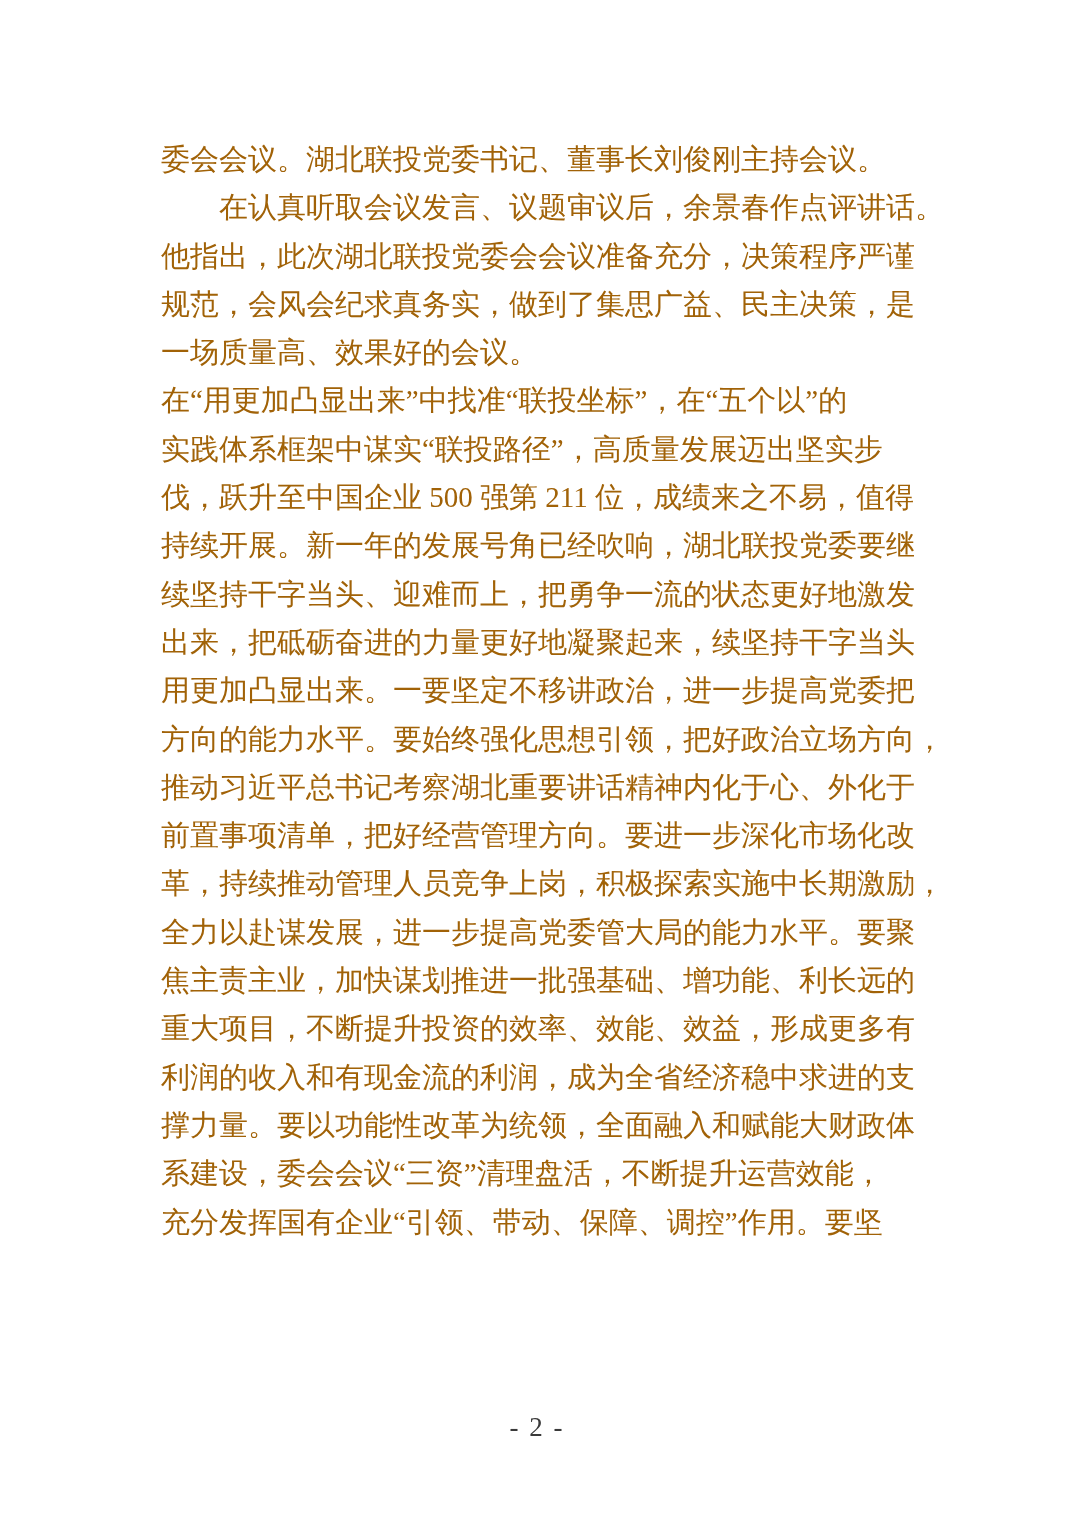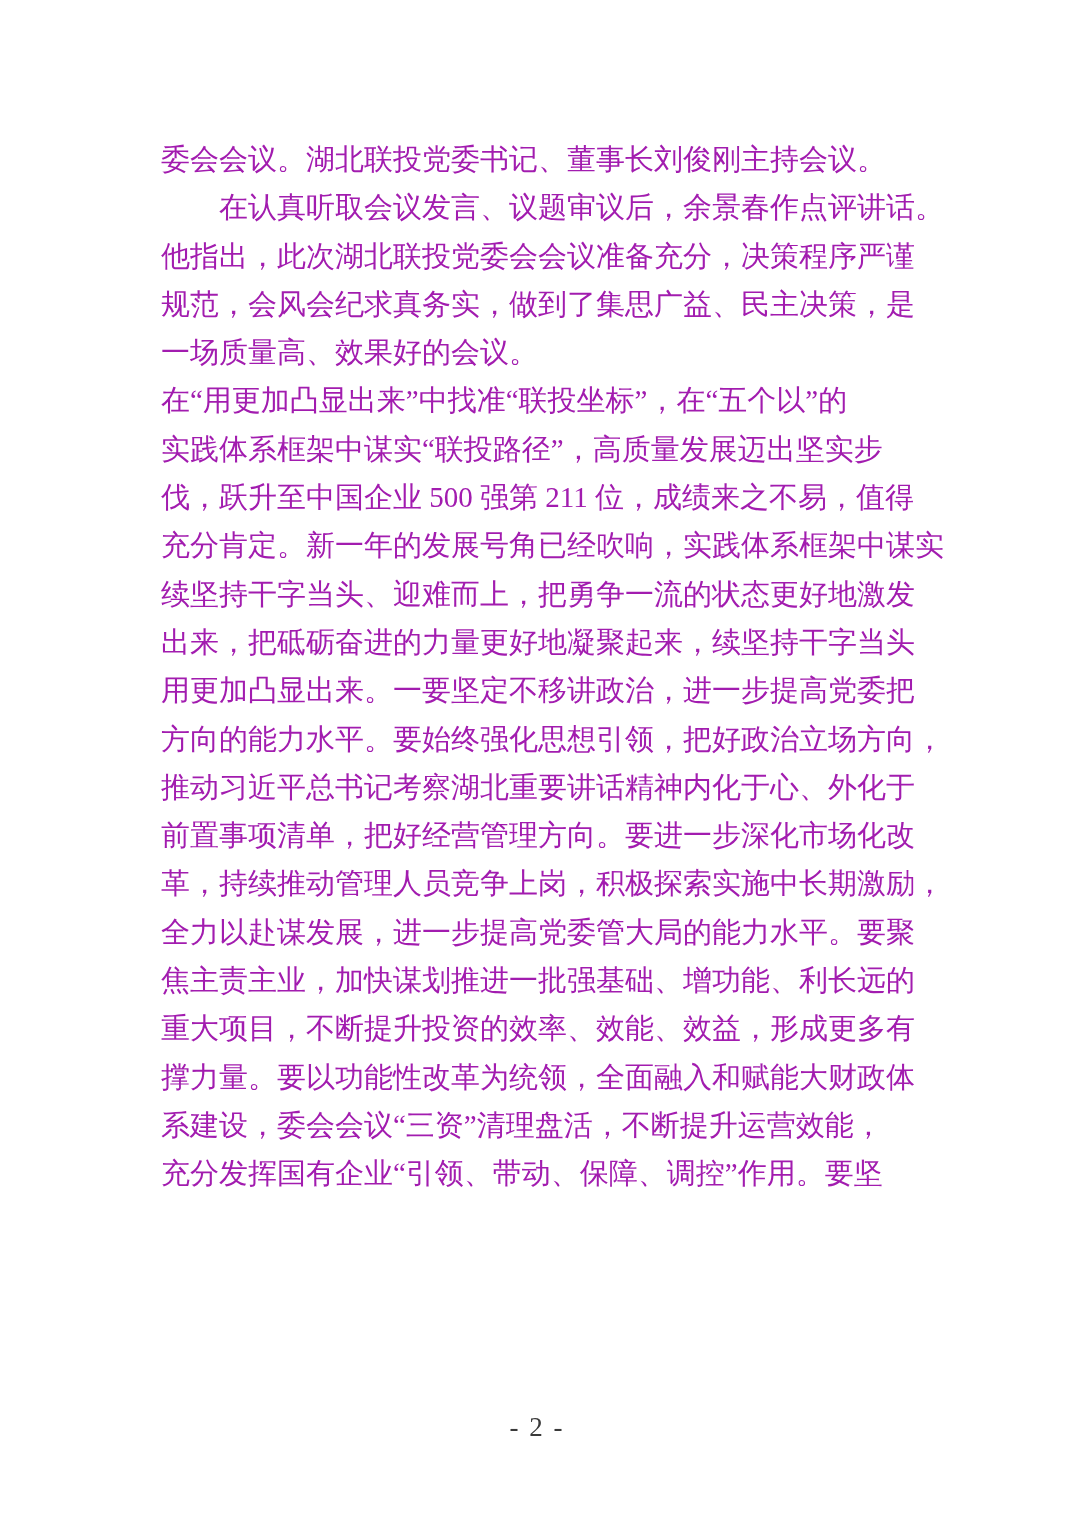--- a/index.html
+++ b/index.html
@@ -22,21 +22,21 @@
     top: 135px;
     width: 752px;
   }
   .line {
     font-size: 29px;
     height: 48.3px;
     line-height: 48.3px;
     white-space: nowrap;
     letter-spacing: 0px;
     font-weight: 400;
-    color: #a21caf;
+    color: #a16207;
   }
   .line.indent {
     padding-left: 58px;
   }
   .page-number {
     position: absolute;
     left: 0;
     right: 0;
     top: 1410px;
     text-align: center;
@@ -53,29 +53,30 @@
 <div class="page">
   <div class="text-block" id="text-block">
       <div class="line">委会会议。湖北联投党委书记、董事长刘俊刚主持会议。</div>
       <div class="line indent">在认真听取会议发言、议题审议后，余景春作点评讲话。</div>
       <div class="line">他指出，此次湖北联投党委会会议准备充分，决策程序严谨</div>
       <div class="line">规范，会风会纪求真务实，做到了集思广益、民主决策，是</div>
       <div class="line">一场质量高、效果好的会议。</div>
       <div class="line">在“用更加凸显出来”中找准“联投坐标”，在“五个以”的</div>
       <div class="line">实践体系框架中谋实“联投路径”，高质量发展迈出坚实步</div>
       <div class="line">伐，跃升至中国企业 500 强第 211 位，成绩来之不易，值得</div>
-      <div class="line">充分肯定。新一年的发展号角已经吹响，实践体系框架中谋实</div>
+      <div class="line">持续开展。新一年的发展号角已经吹响，湖北联投党委要继</div>
       <div class="line">续坚持干字当头、迎难而上，把勇争一流的状态更好地激发</div>
       <div class="line">出来，把砥砺奋进的力量更好地凝聚起来，续坚持干字当头</div>
       <div class="line">用更加凸显出来。一要坚定不移讲政治，进一步提高党委把</div>
       <div class="line">方向的能力水平。要始终强化思想引领，把好政治立场方向，</div>
       <div class="line">推动习近平总书记考察湖北重要讲话精神内化于心、外化于</div>
       <div class="line">前置事项清单，把好经营管理方向。要进一步深化市场化改</div>
       <div class="line">革，持续推动管理人员竞争上岗，积极探索实施中长期激励，</div>
       <div class="line">全力以赴谋发展，进一步提高党委管大局的能力水平。要聚</div>
       <div class="line">焦主责主业，加快谋划推进一批强基础、增功能、利长远的</div>
       <div class="line">重大项目，不断提升投资的效率、效能、效益，形成更多有</div>
+      <div class="line">利润的收入和有现金流的利润，成为全省经济稳中求进的支</div>
       <div class="line">撑力量。要以功能性改革为统领，全面融入和赋能大财政体</div>
       <div class="line">系建设，委会会议“三资”清理盘活，不断提升运营效能，</div>
       <div class="line">充分发挥国有企业“引领、带动、保障、调控”作用。要坚</div>
     </div>
   <div class="page-number">- 2 -</div>
 </div>
 
 </body></html>

